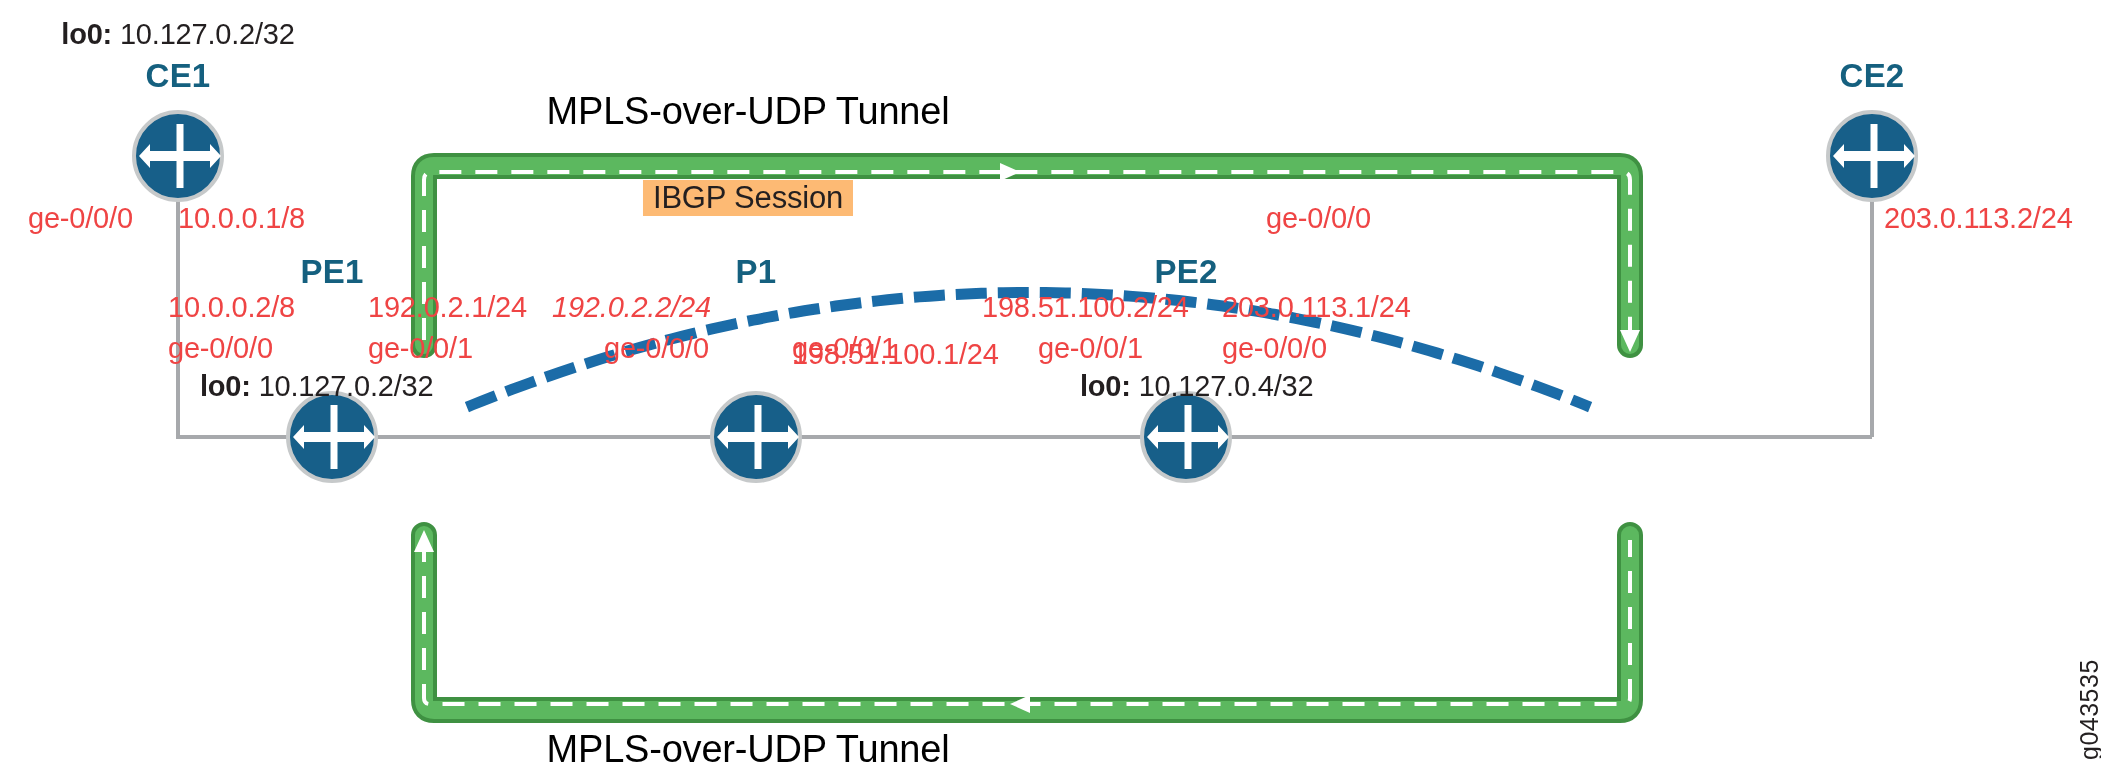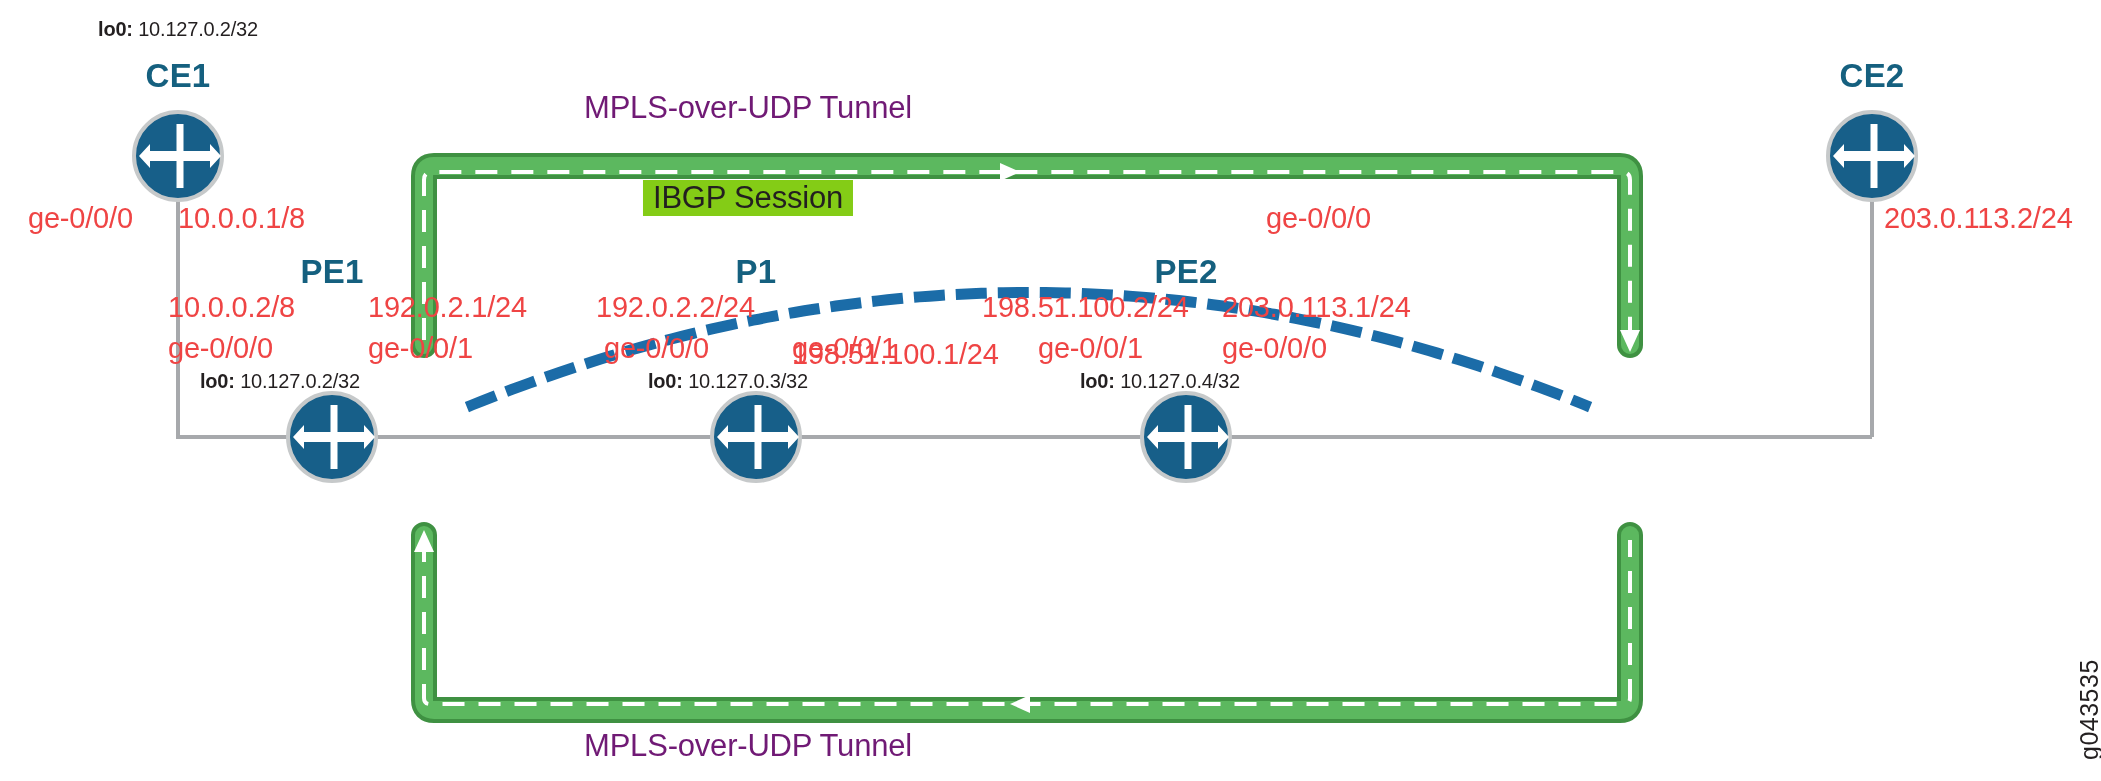--- a/index.html
+++ b/index.html
@@ -3,24 +3,24 @@
 <meta charset="utf-8">
 <style>
   html,body{margin:0;padding:0;background:#ffffff;}
   body{width:2101px;height:781px;position:relative;overflow:hidden;
        font-family:"Liberation Sans",sans-serif;color:#231f20;}
   #stage{position:absolute;left:0;top:0;width:2101px;height:781px;}
   svg#scene{position:absolute;left:0;top:0;width:2101px;height:781px;}
 
   .lbl{position:absolute;white-space:nowrap;font-family:"Liberation Sans",sans-serif;}
   .lbl-plain{font-size:29px;color:#ef4444;letter-spacing:-0.2px;}
-  .lbl-lo{font-size:20px;color:#231f20;letter-spacing:-0.2px;}
+  .lbl-lo{font-size:29px;color:#231f20;letter-spacing:-0.2px;}
   .lbl-lo b{font-weight:bold;}
   .lbl-router{font-size:33px;font-weight:bold;color:#15607f;letter-spacing:0.2px;}
-  .lbl-tunnel{font-size:31px;color:#701a75;letter-spacing:-0.2px;}
+  .lbl-tunnel{font-size:38px;color:#000000;letter-spacing:-0.2px;}
   .lbl-ibgp{font-size:31px;color:#231f20;letter-spacing:-0.2px;}
   .center{transform:translateX(-50%);}
   .figid{position:absolute;font-size:25px;color:#231f20;
          transform:rotate(-90deg);transform-origin:left top;letter-spacing:0.5px;}
 
   .router{position:absolute;width:92px;height:92px;}
   .router .disc{position:absolute;inset:0;border-radius:50%;
       background:#175f89;border:4px solid #c6c9ca;box-sizing:border-box;}
   .router svg{position:absolute;left:0;top:0;width:92px;height:92px;}
 </style>
@@ -132,42 +132,38 @@
   <div class="lbl lbl-plain" style="left:168px;top:291px;">10.0.0.2/8</div>
   <div class="lbl lbl-plain" style="left:168px;top:332px;">ge-0/0/0</div>
   <div class="lbl lbl-plain" style="left:368px;top:291px;">192.0.2.1/24</div>
   <div class="lbl lbl-plain" style="left:368px;top:332px;">ge-0/0/1</div>
   <div class="lbl lbl-lo" style="left:200px;top:370px;">
     <b>lo0:</b>
     <span>10.127.0.2/32</span>
   </div>
 
   <div class="lbl lbl-router center" style="left:756px;top:253px;">P1</div>
-  <div class="lbl lbl-plain" style="left:596px;top:291px;">192.0.2.2/24</div>
+  <div class="lbl lbl-plain" style="left:552px;top:291px;font-style:italic;">192.0.2.2/24</div>
   <div class="lbl lbl-plain" style="left:604px;top:332px;">ge-0/0/0</div>
   <div class="lbl lbl-plain" style="left:792px;top:291px;margin-top:47px;">198.51.100.1/24</div>
   <div class="lbl lbl-plain" style="left:792px;top:332px;">ge-0/0/1</div>
-  <div class="lbl lbl-lo" style="left:648px;top:370px;">
-    <b>lo0:</b>
-    <span>10.127.0.3/32</span>
-  </div>
 
   <div class="lbl lbl-router center" style="left:1186px;top:253px;">PE2</div>
   <div class="lbl lbl-plain" style="left:962px;top:291px;margin-left:20px;">198.51.100.2/24</div>
   <div class="lbl lbl-plain" style="left:1038px;top:332px;">ge-0/0/1</div>
   <div class="lbl lbl-plain" style="left:1222px;top:291px;">203.0.113.1/24</div>
   <div class="lbl lbl-plain" style="left:1222px;top:332px;">ge-0/0/0</div>
   <div class="lbl lbl-lo" style="left:1080px;top:370px;">
     <b>lo0:</b>
     <span>10.127.0.4/32</span>
   </div>
 
   <div class="lbl lbl-router center" style="left:1872px;top:57px;">CE2</div>
   <div class="lbl lbl-plain" style="left:1266px;top:202px;">ge-0/0/0</div>
   <div class="lbl lbl-plain" style="left:1884px;top:202px;">203.0.113.2/24</div>
 
   <div class="lbl lbl-tunnel center" style="left:748px;top:90px;">MPLS-over-UDP Tunnel</div>
   <div class="lbl lbl-tunnel center" style="left:748px;top:728px;">MPLS-over-UDP Tunnel</div>
-  <div class="lbl lbl-ibgp center" style="left:748px;top:180px;background:#84cc16;padding:0 10px;">IBGP Session</div>
+  <div class="lbl lbl-ibgp center" style="left:748px;top:180px;background:#fdba74;padding:0 10px;">IBGP Session</div>
 
   <div class="figid" style="left:2075px;top:760px;">g043535</div>
 
 </div>
 
 </body></html>

